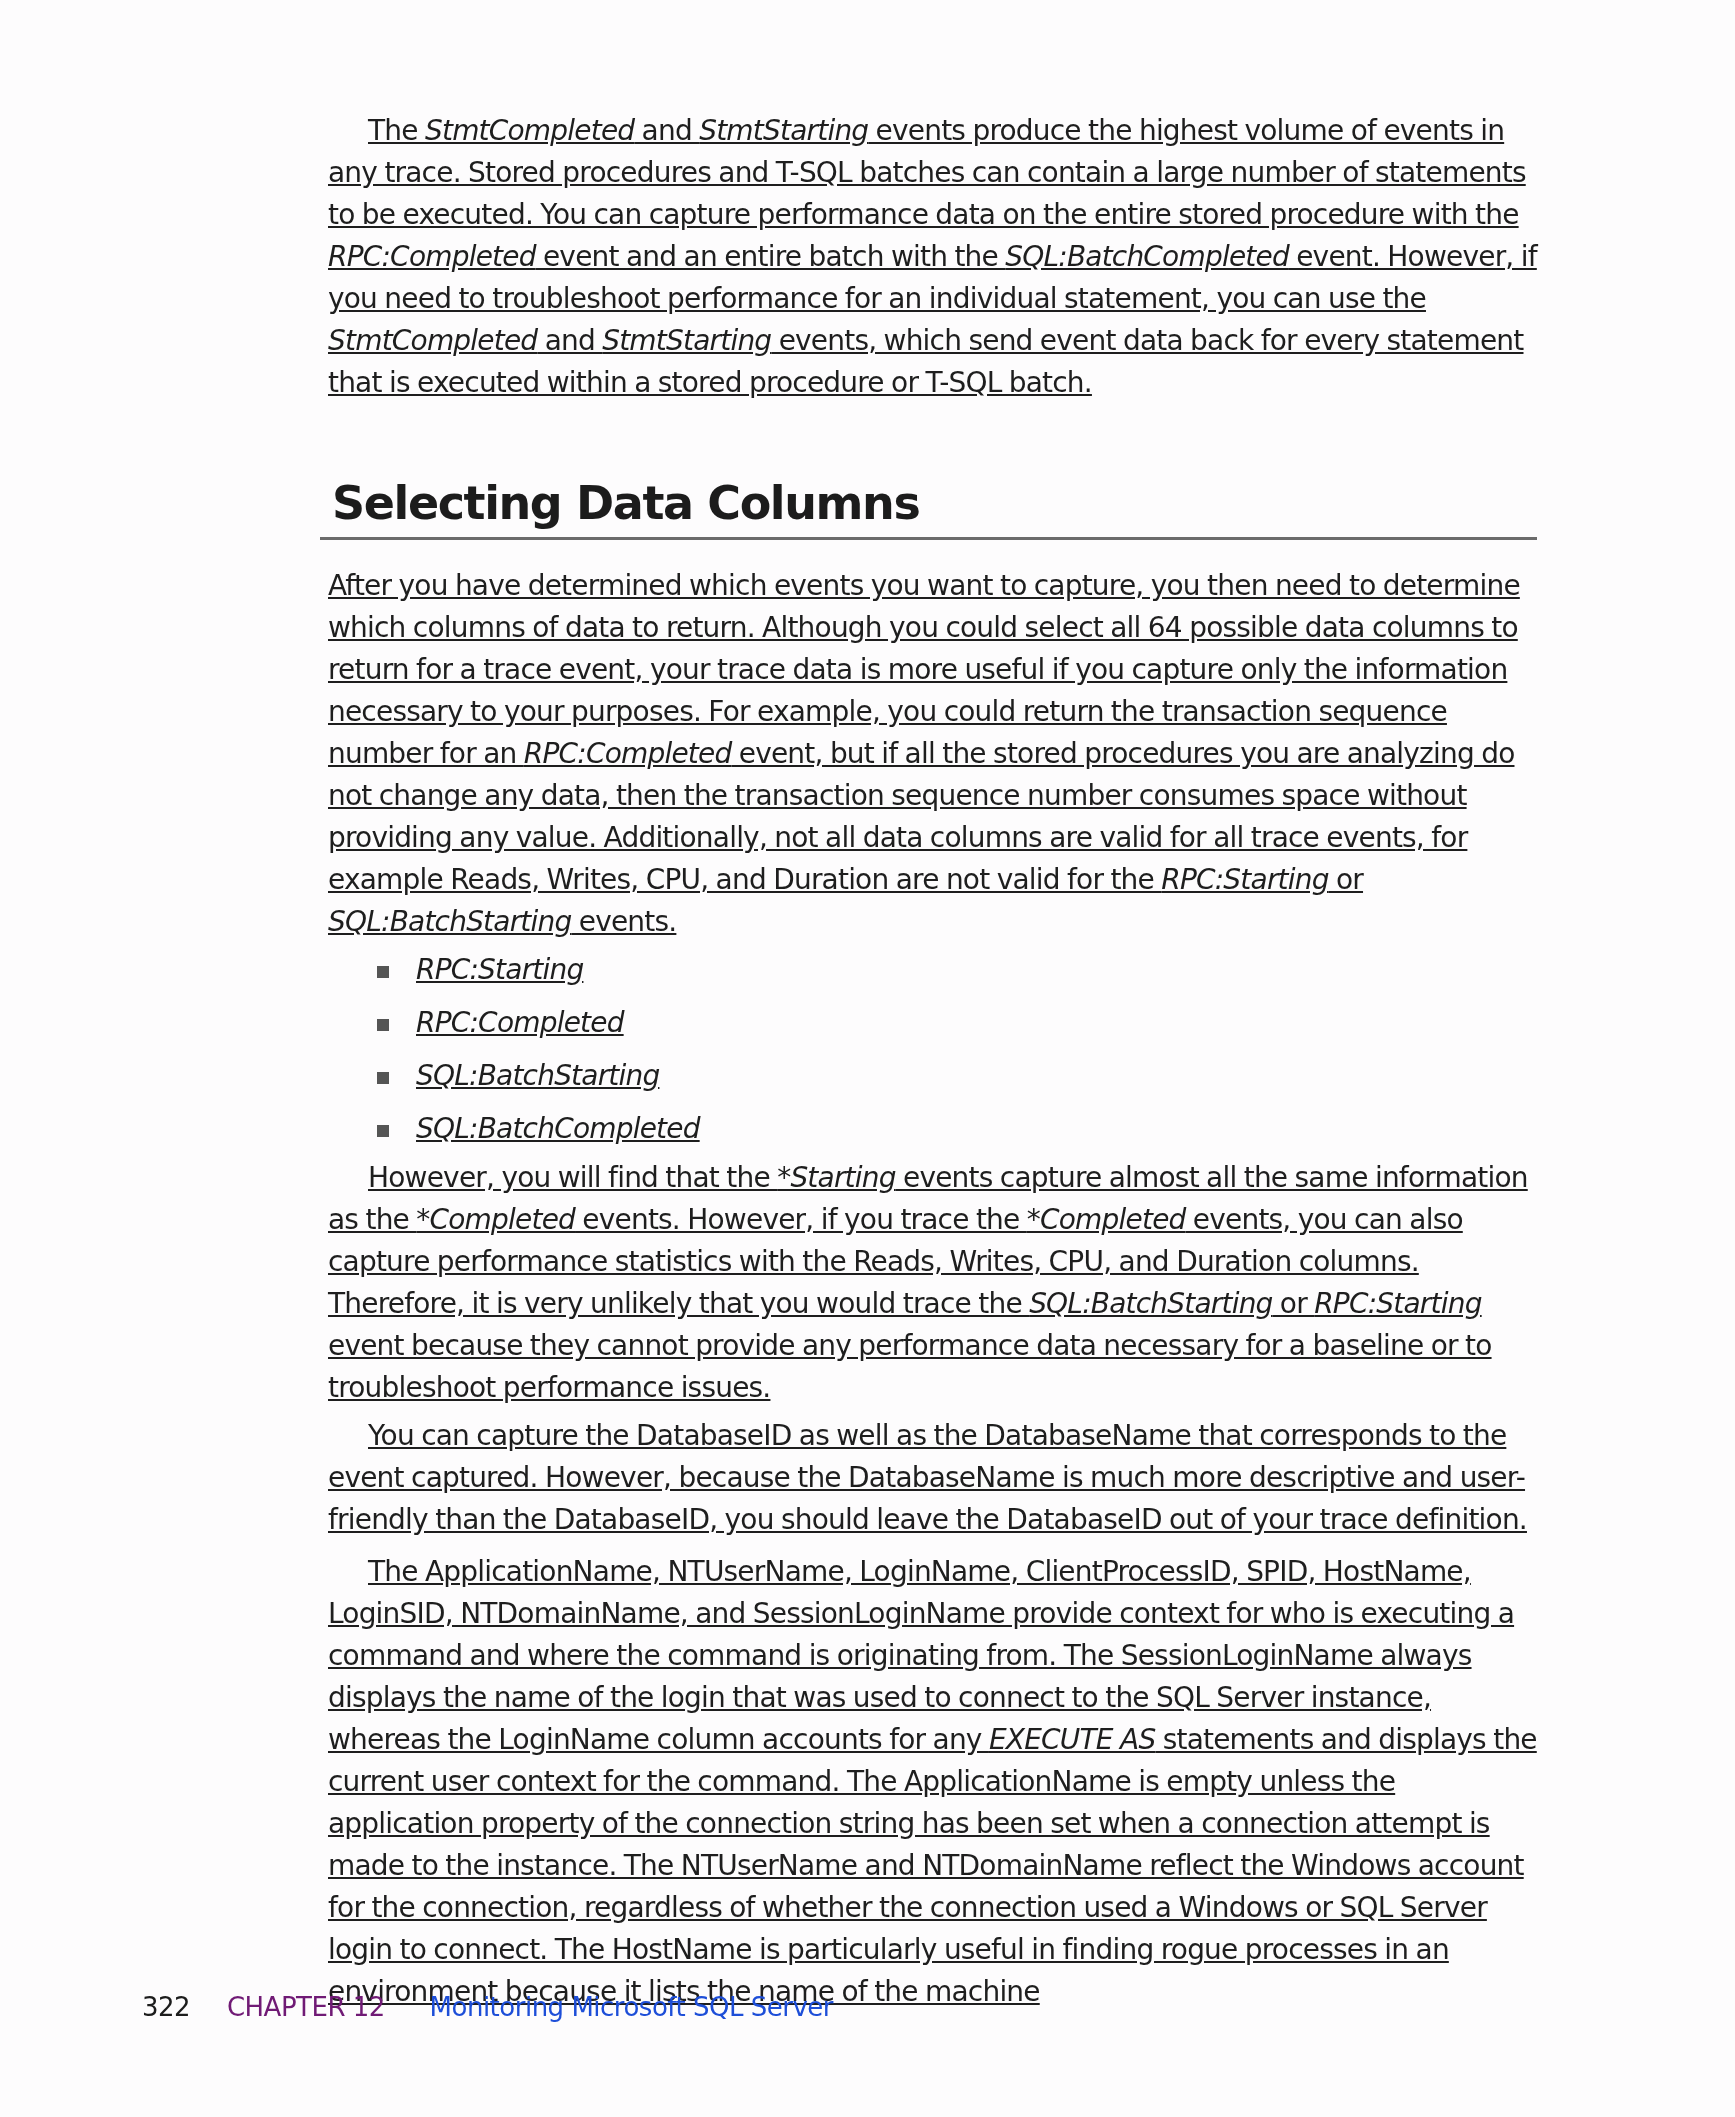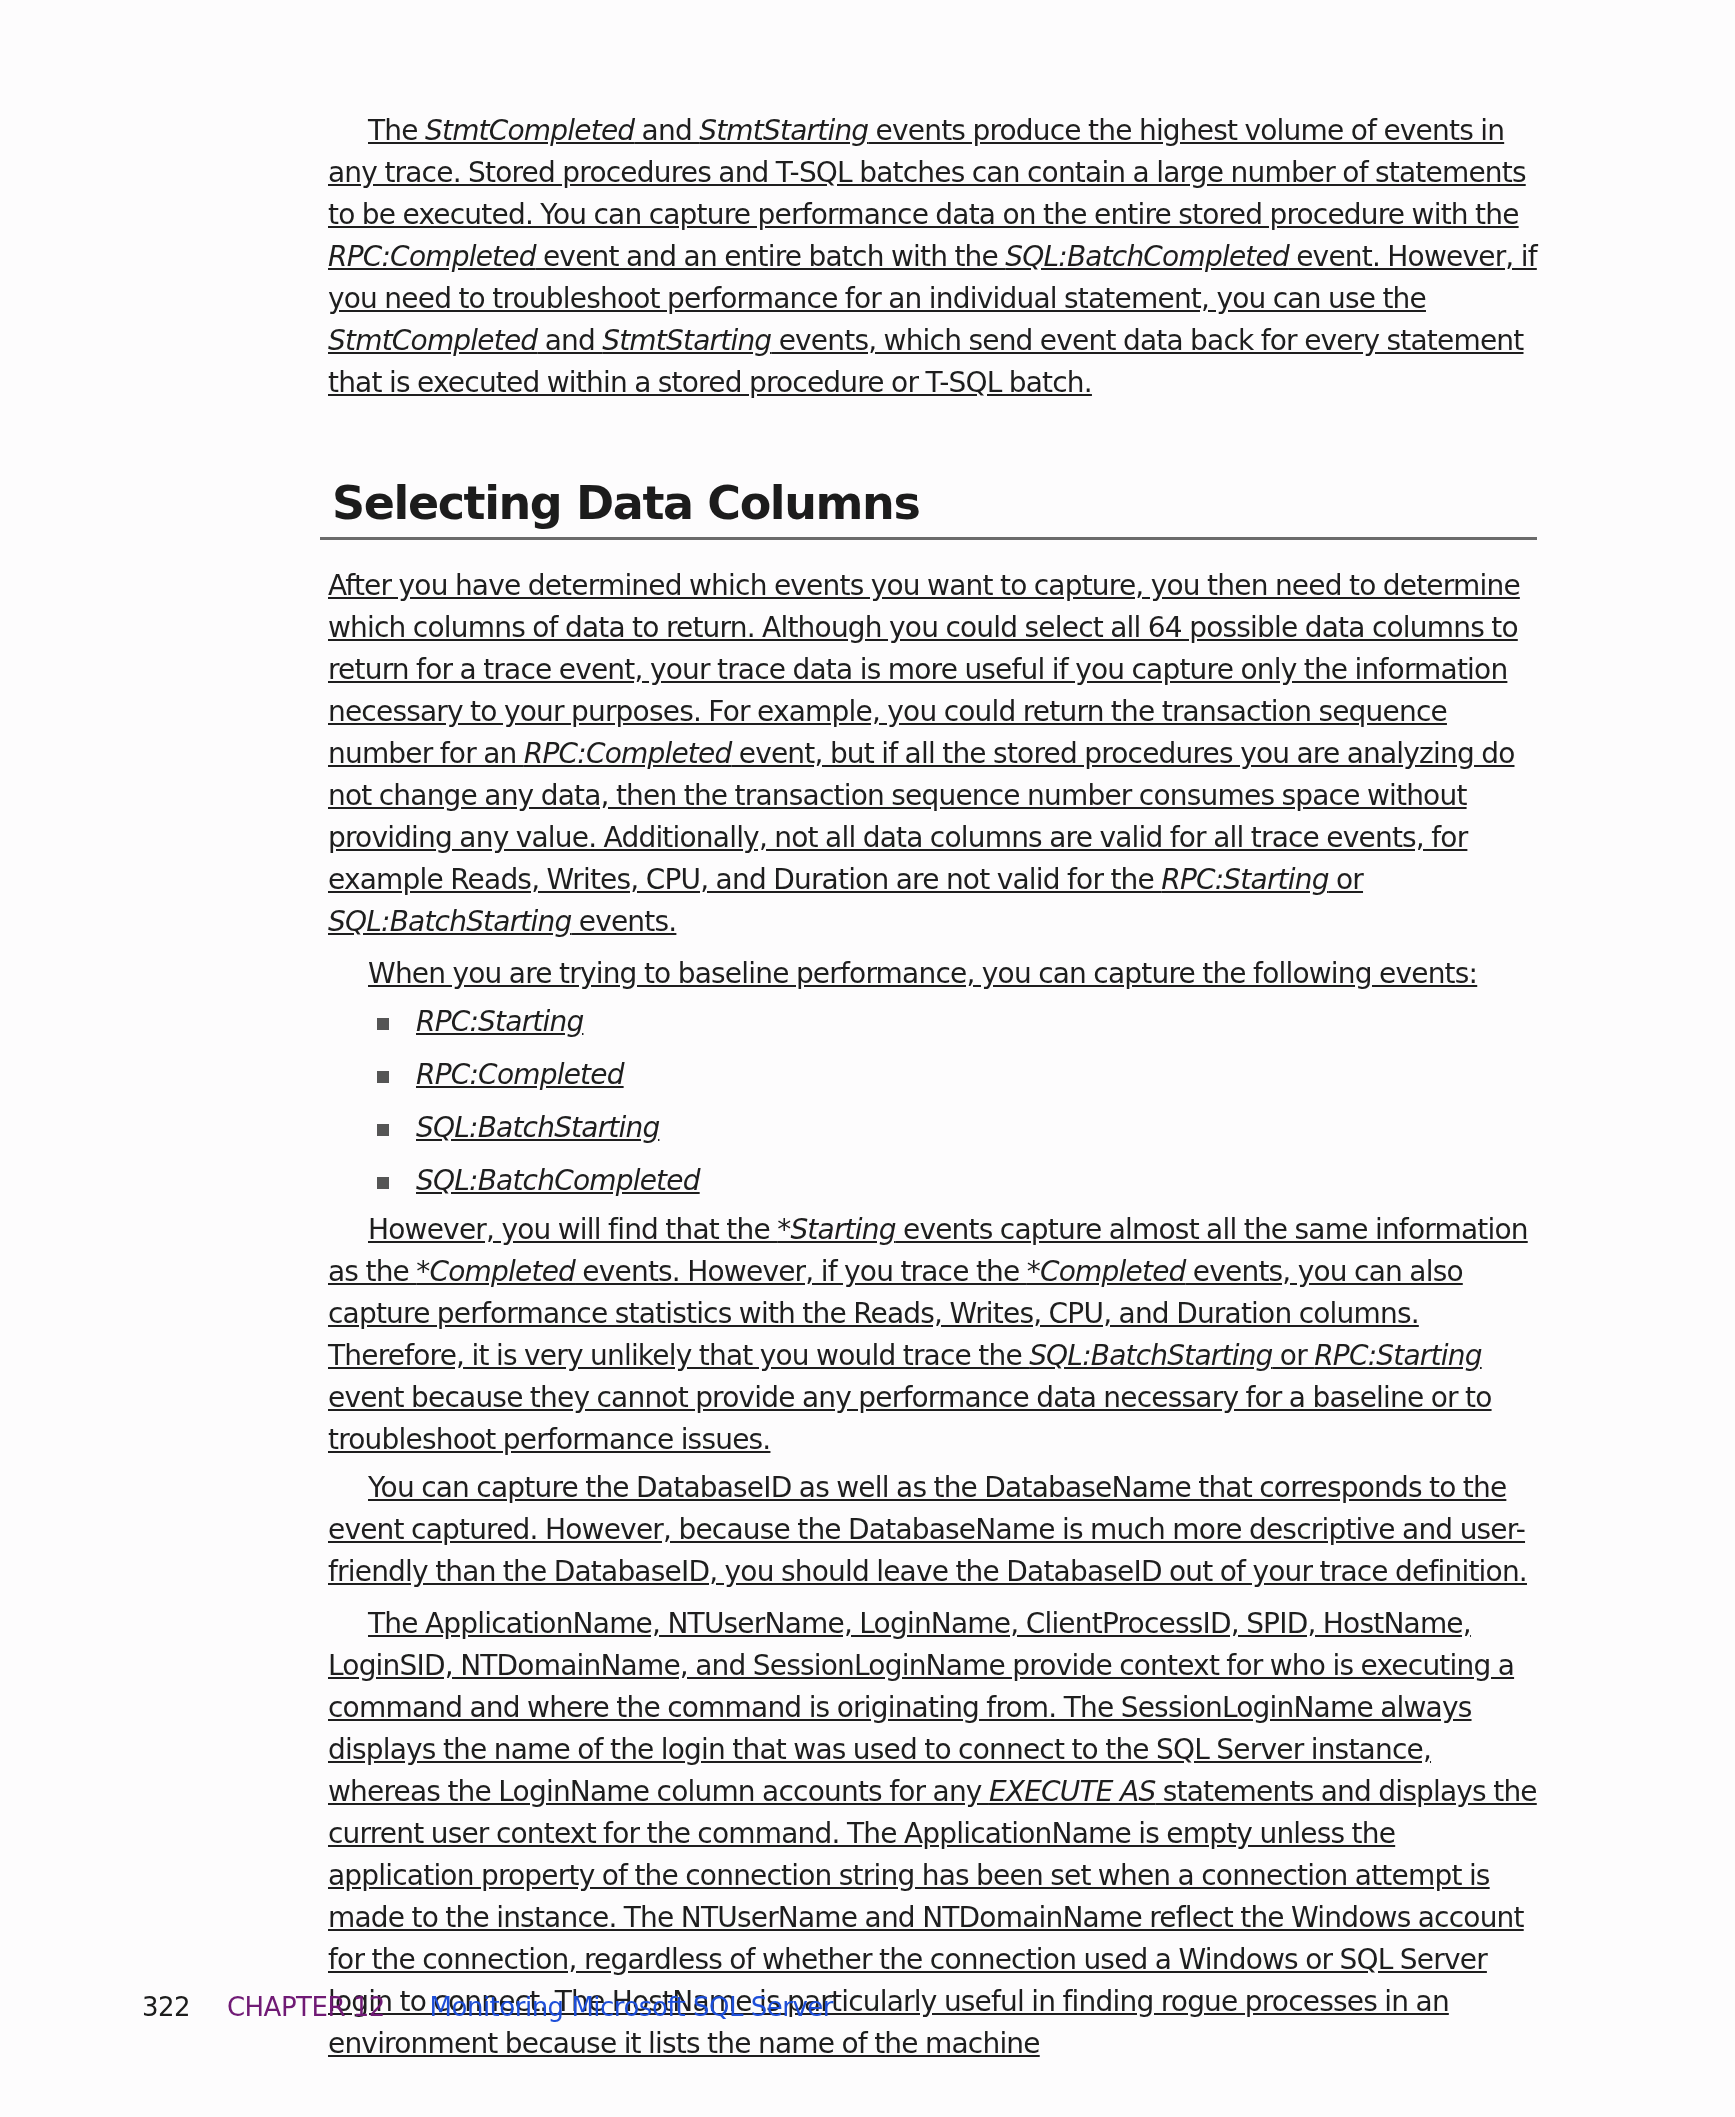--- a/index.html
+++ b/index.html
@@ -80,21 +80,20 @@
 
 <div class="text-block" style="top:110px;">
   <p class="para indent">The <em>StmtCompleted</em> and <em>StmtStarting</em> events produce the highest volume of events in any trace. Stored procedures and T-SQL batches can contain a large number of statements to be executed. You can capture performance data on the entire stored procedure with the <em>RPC:Completed</em> event and an entire batch with the <em>SQL:BatchCompleted</em> event. However, if you need to troubleshoot performance for an individual statement, you can use the <em>StmtCompleted</em> and <em>StmtStarting</em> events, which send event data back for every statement that is executed within a stored procedure or T-SQL batch.</p>
 </div>
 
 <h2 class="heading">Selecting Data Columns</h2>
 <div class="rule"></div>
 
 <div class="text-block" style="top:565px;">
   <p class="para">After you have determined which events you want to capture, you then need to determine which columns of data to return. Although you could select all 64 possible data columns to return for a trace event, your trace data is more useful if you capture only the information necessary to your purposes. For example, you could return the transaction sequence number for an <em>RPC:Completed</em> event, but if all the stored procedures you are analyzing do not change any data, then the transaction sequence number consumes space without providing any value. Additionally, not all data columns are valid for all trace events, for example Reads, Writes, CPU, and Duration are not valid for the <em>RPC:Starting</em> or <em>SQL:BatchStarting</em> events.</p>
-  <p class="para indent" style="margin-top:10.2px;">When you are trying to baseline performance, you can capture the following events:</p>
   <ul class="bullets">
     <li><span class="bullet-mark"></span><span>RPC:Starting</span></li>
     <li><span class="bullet-mark"></span><span>RPC:Completed</span></li>
     <li><span class="bullet-mark"></span><span>SQL:BatchStarting</span></li>
     <li><span class="bullet-mark"></span><span>SQL:BatchCompleted</span></li>
   </ul>
   <p class="para indent" style="margin-top:1.7px;">However, you will find that the <em>*Starting</em> events capture almost all the same information as the <em>*Completed</em> events. However, if you trace the <em>*Completed</em> events, you can also capture performance statistics with the Reads, Writes, CPU, and Duration columns. Therefore, it is very unlikely that you would trace the <em>SQL:BatchStarting</em> or <em>RPC:Starting</em> event because they cannot provide any performance data necessary for a baseline or to troubleshoot performance issues.</p>
   <p class="para indent" style="margin-top:6px;">You can capture the DatabaseID as well as the DatabaseName that corresponds to the event captured. However, because the DatabaseName is much more descriptive and user-friendly than the DatabaseID, you should leave the DatabaseID out of your trace definition.</p>
   <p class="para indent" style="margin-top:10.2px;">The ApplicationName, NTUserName, LoginName, ClientProcessID, SPID, HostName, LoginSID, NTDomainName, and SessionLoginName provide context for who is executing a command and where the command is originating from. The SessionLoginName always displays the name of the login that was used to connect to the SQL Server instance, whereas the LoginName column accounts for any <em>EXECUTE AS</em> statements and displays the current user context for the command. The ApplicationName is empty unless the application property of the connection string has been set when a connection attempt is made to the instance. The NTUserName and NTDomainName reflect the Windows account for the connection, regardless of whether the connection used a Windows or SQL Server login to connect. The HostName is particularly useful in finding rogue processes in an environment because it lists the name of the machine</p>
 </div>

